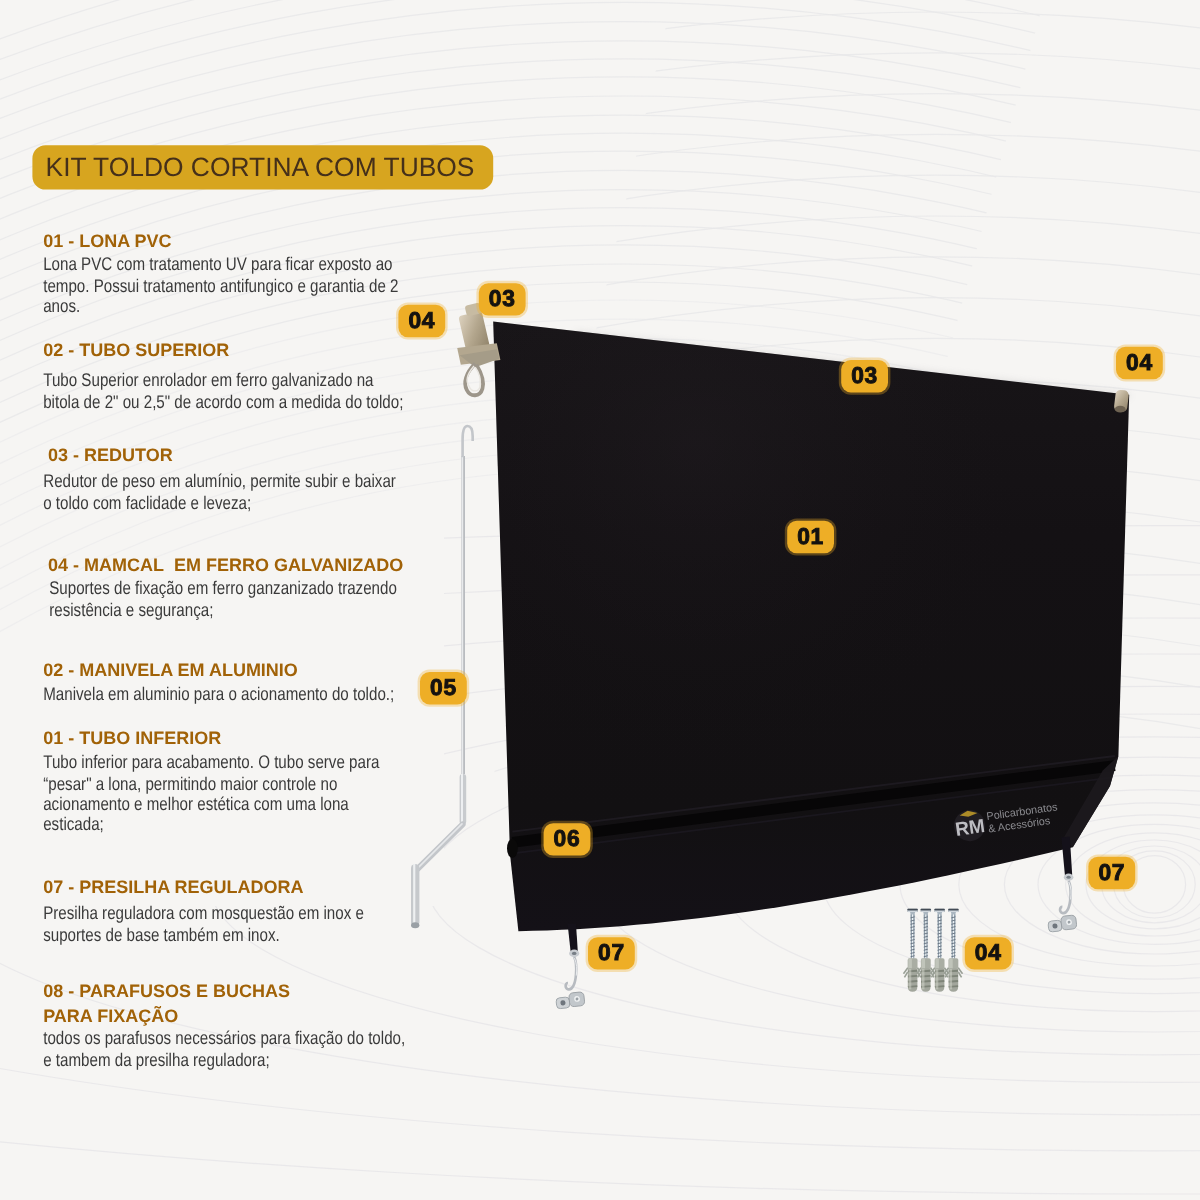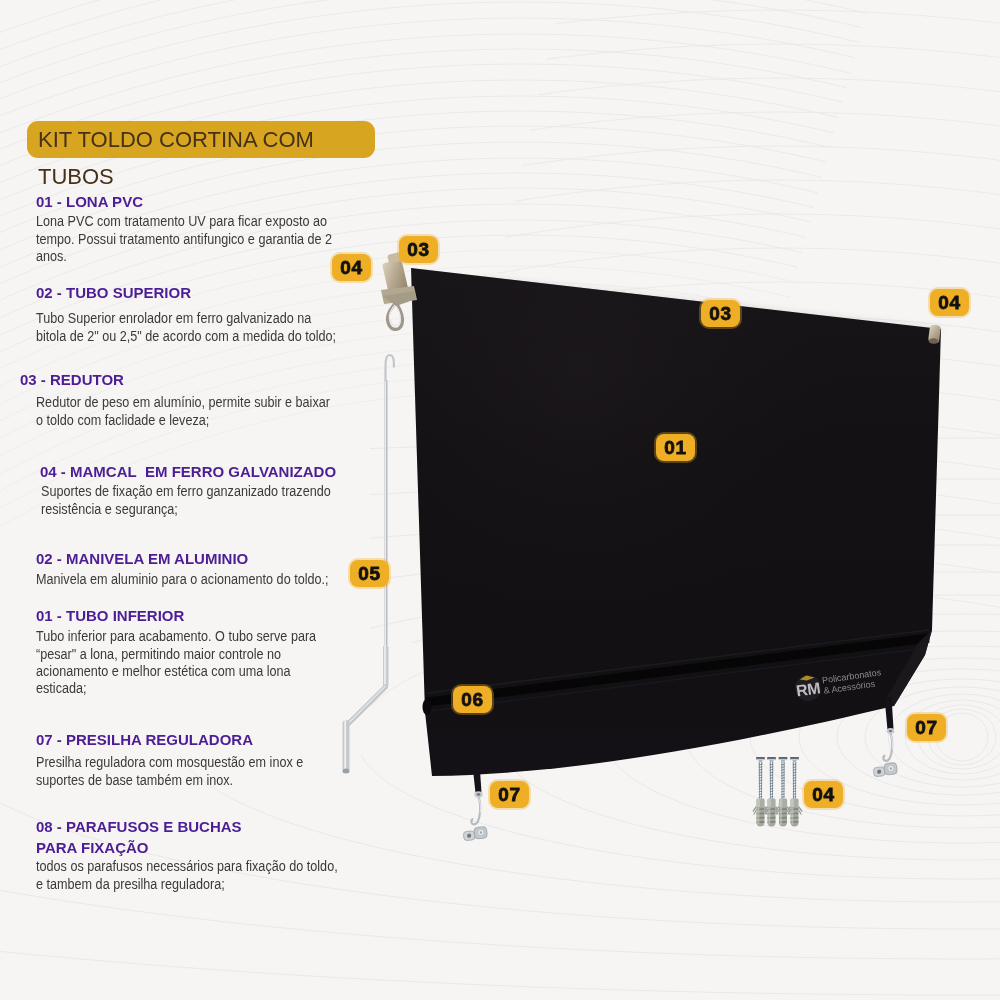--- a/index.html
+++ b/index.html
@@ -1,21 +1,21 @@
 <!DOCTYPE html>
 <html><head><meta charset="utf-8">
 <style>
 * { margin:0; padding:0; box-sizing:border-box; }
 body { width:1000px; height:1000px; position:relative; overflow:hidden;
        background:#f6f5f3; font-family:"Liberation Sans", sans-serif; }
 #bg { position:absolute; left:0; top:0; }
-.title { position:absolute; left:27px; top:121px; width:348px; height:37px;
+.title { position:absolute; left:27px; top:121px; width:384px; height:37px;
   background:#d7a51f; border-radius:11px; color:#45301a; font-size:22px;
   line-height:37px; padding-left:11px; }
-.head { position:absolute; font-size:15px; font-weight:bold; color:#4c1d95;
+.head { position:absolute; font-size:15px; font-weight:bold; color:#a16207;
   line-height:21px; white-space:nowrap; }
 .body { position:absolute; font-size:15.3px; color:#3a3a3a; line-height:17.2px;
   white-space:nowrap; transform:scaleX(0.825); transform-origin:0 0; }
 .lbl { position:absolute; width:39px; height:27px; background:#eeae26;
   border-radius:8px; color:#141210; font-size:19px; font-weight:bold;
   text-align:center; line-height:27px; letter-spacing:0.6px;
   -webkit-text-stroke:0.8px #141210;
   box-shadow:0 0 0 2px rgba(238,174,38,0.32); }
 </style></head>
 <body>
@@ -325,21 +325,21 @@
 <div class="lbl" style="left:656px;top:434px">01</div>
 <div class="lbl" style="left:350px;top:560px">05</div>
 <div class="lbl" style="left:453px;top:686px">06</div>
 <div class="lbl" style="left:490px;top:781px">07</div>
 <div class="lbl" style="left:907px;top:714px">07</div>
 <div class="lbl" style="left:804px;top:781px">04</div>
 <div class="head" style="left:36px;top:191.1px">01 - LONA PVC</div>
 <div class="body" style="left:36px;top:212.3px">Lona PVC com tratamento UV para ficar exposto ao<br>tempo. Possui tratamento antifungico e garantia de 2<br>anos.</div>
 <div class="head" style="left:36px;top:282.1px">02 - TUBO SUPERIOR</div>
 <div class="body" style="left:36px;top:309.3px">Tubo Superior enrolador em ferro galvanizado na<br>bitola de 2" ou 2,5" de acordo com a medida do toldo;</div>
-<div class="head" style="left:20px;top:369.1px">03 - REDUTOR</div>
+<div class="head" style="left:40px;top:369.1px">03 - REDUTOR</div>
 <div class="body" style="left:36px;top:393.3px">Redutor de peso em alumínio, permite subir e baixar<br>o toldo com faclidade e leveza;</div>
 <div class="head" style="left:40px;top:461px">04 - MAMCAL&nbsp; EM FERRO GALVANIZADO</div>
 <div class="body" style="left:41px;top:482.3px">Suportes de fixação em ferro ganzanizado trazendo<br>resistência e segurança;</div>
 <div class="head" style="left:36px;top:548.1px">02 - MANIVELA EM ALUMINIO</div>
 <div class="body" style="left:36px;top:570.3px">Manivela em aluminio para o acionamento do toldo.;</div>
 <div class="head" style="left:36px;top:605.1px">01 - TUBO INFERIOR</div>
 <div class="body" style="left:36px;top:627.3px">Tubo inferior para acabamento. O tubo serve para<br>“pesar" a lona, permitindo maior controle no<br>acionamento e melhor estética com uma lona<br>esticada;</div>
 <div class="head" style="left:36px;top:729.1px">07 - PRESILHA REGULADORA</div>
 <div class="body" style="left:36px;top:753.3px">Presilha reguladora com mosquestão em inox e<br>suportes de base também em inox.</div>
 <div class="head" style="left:36px;top:816.1px">08 - PARAFUSOS E BUCHAS<br>PARA FIXAÇÃO</div>

